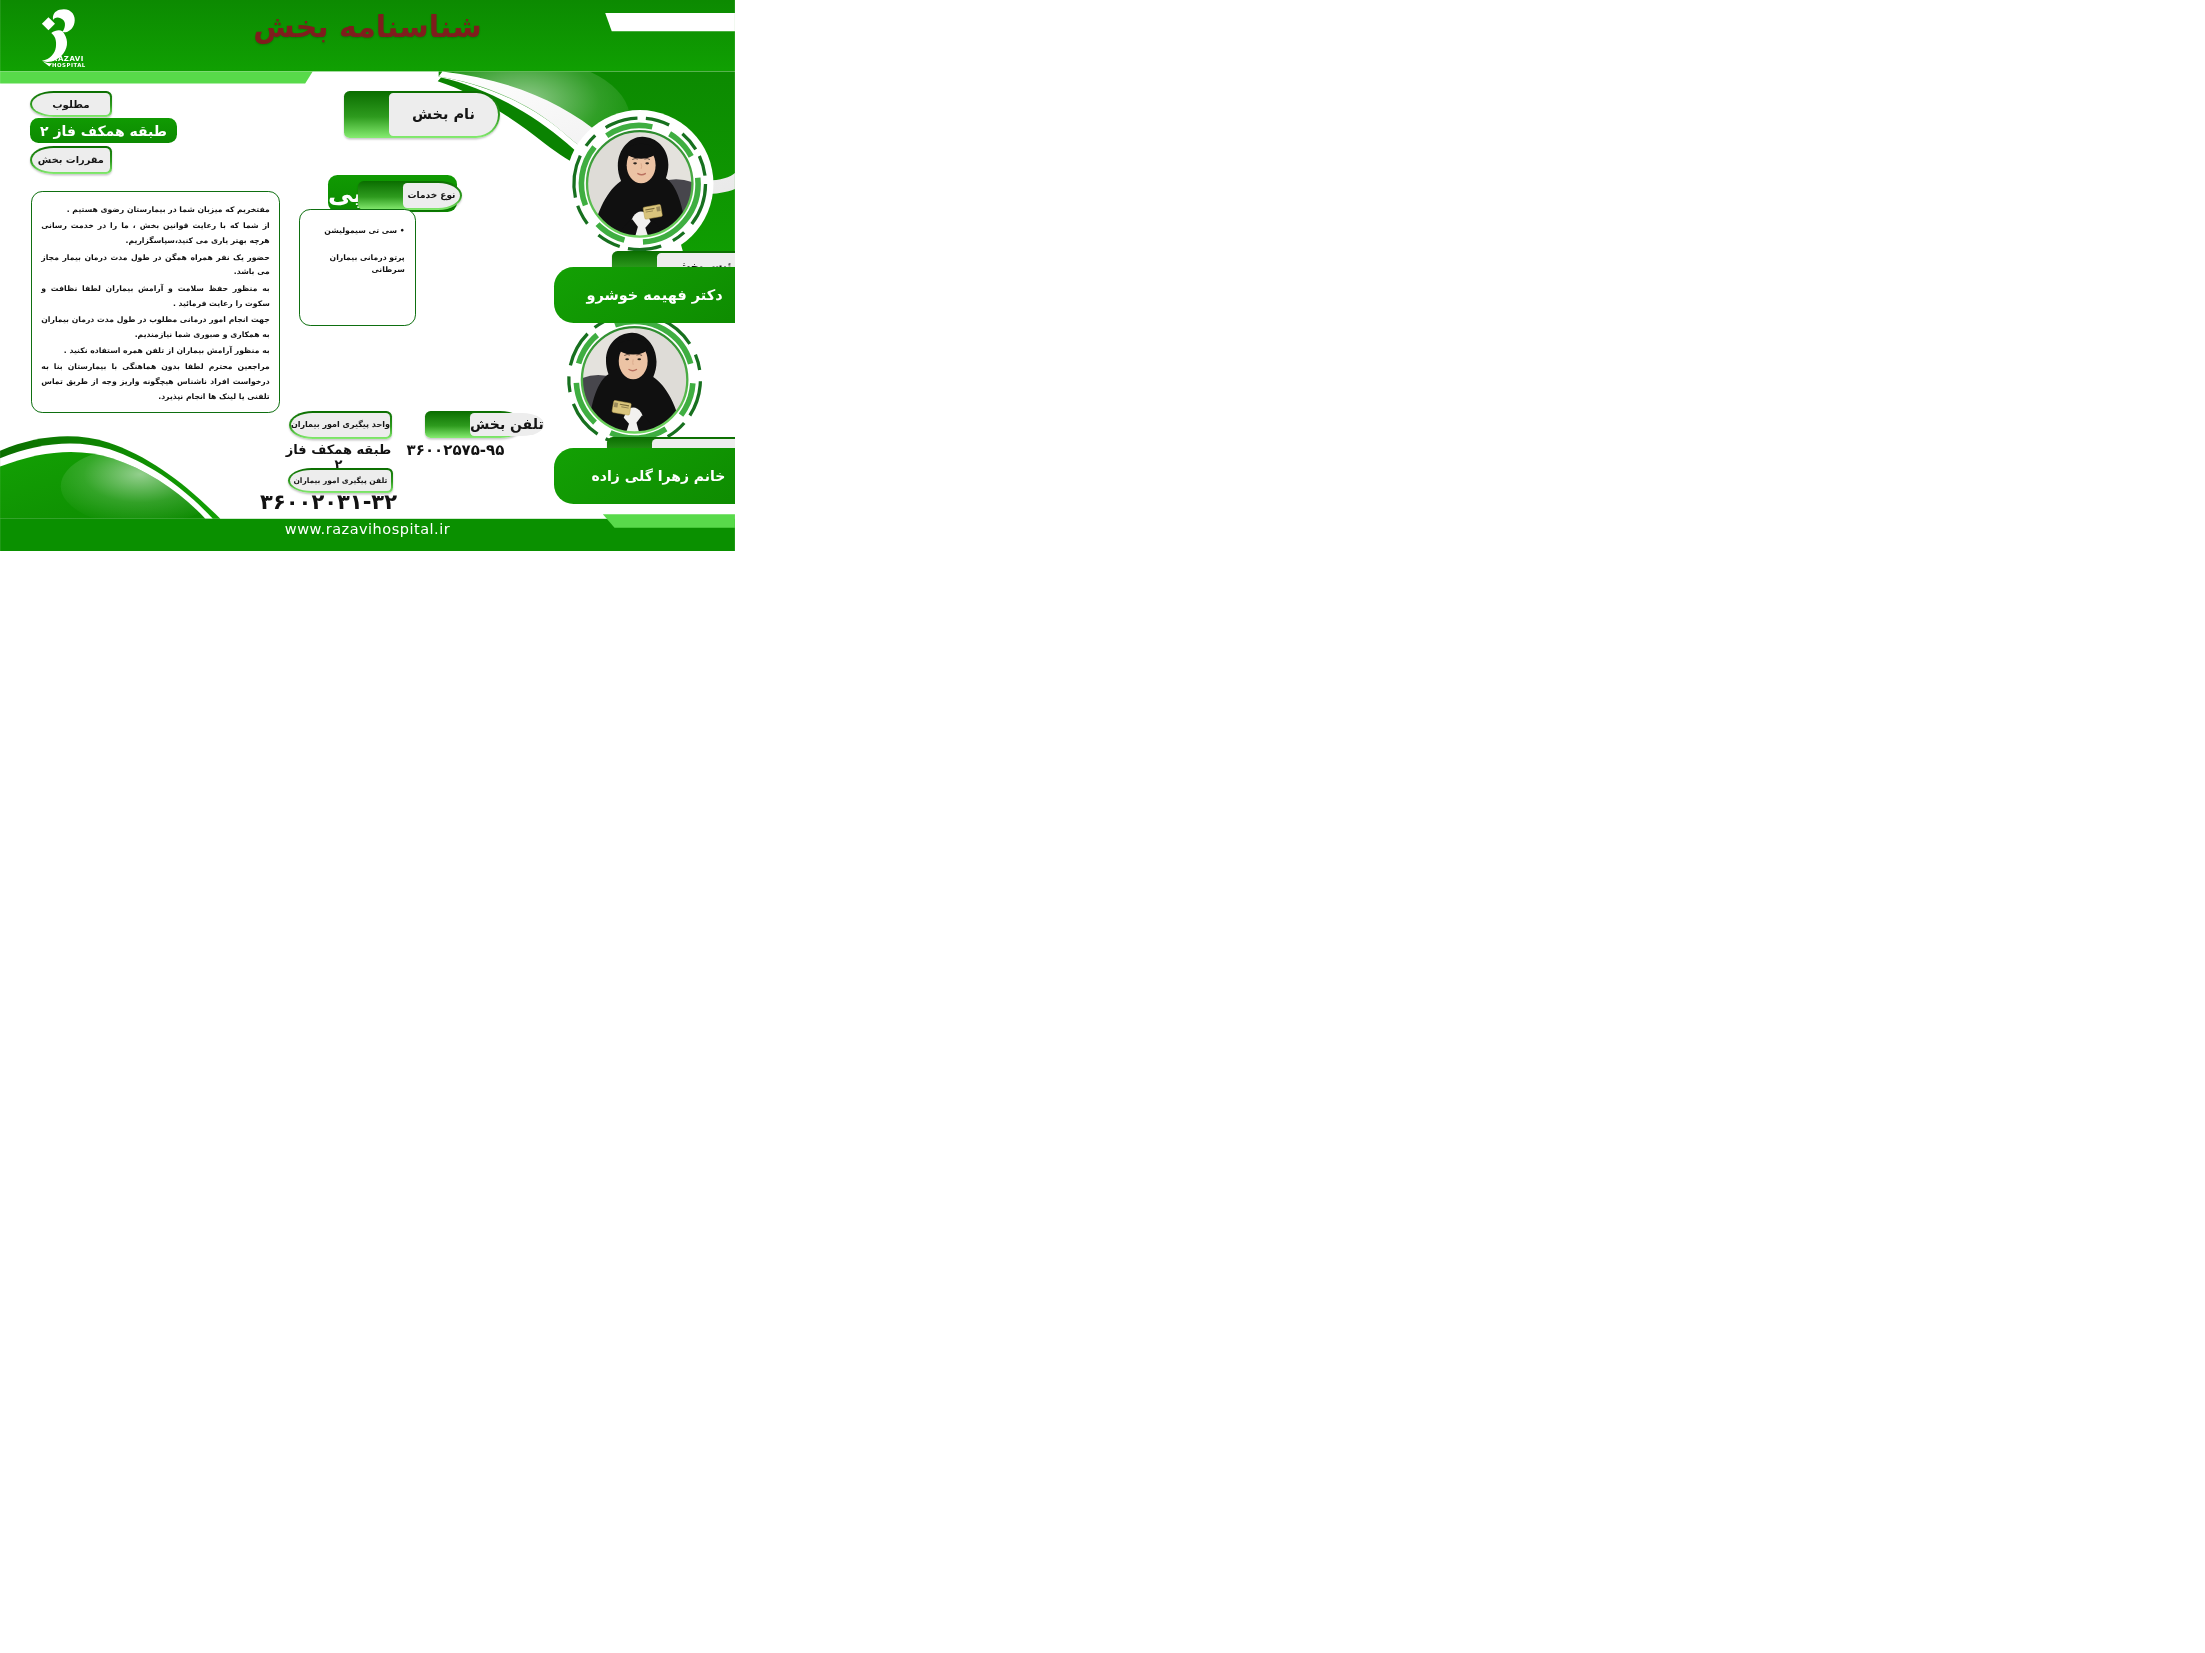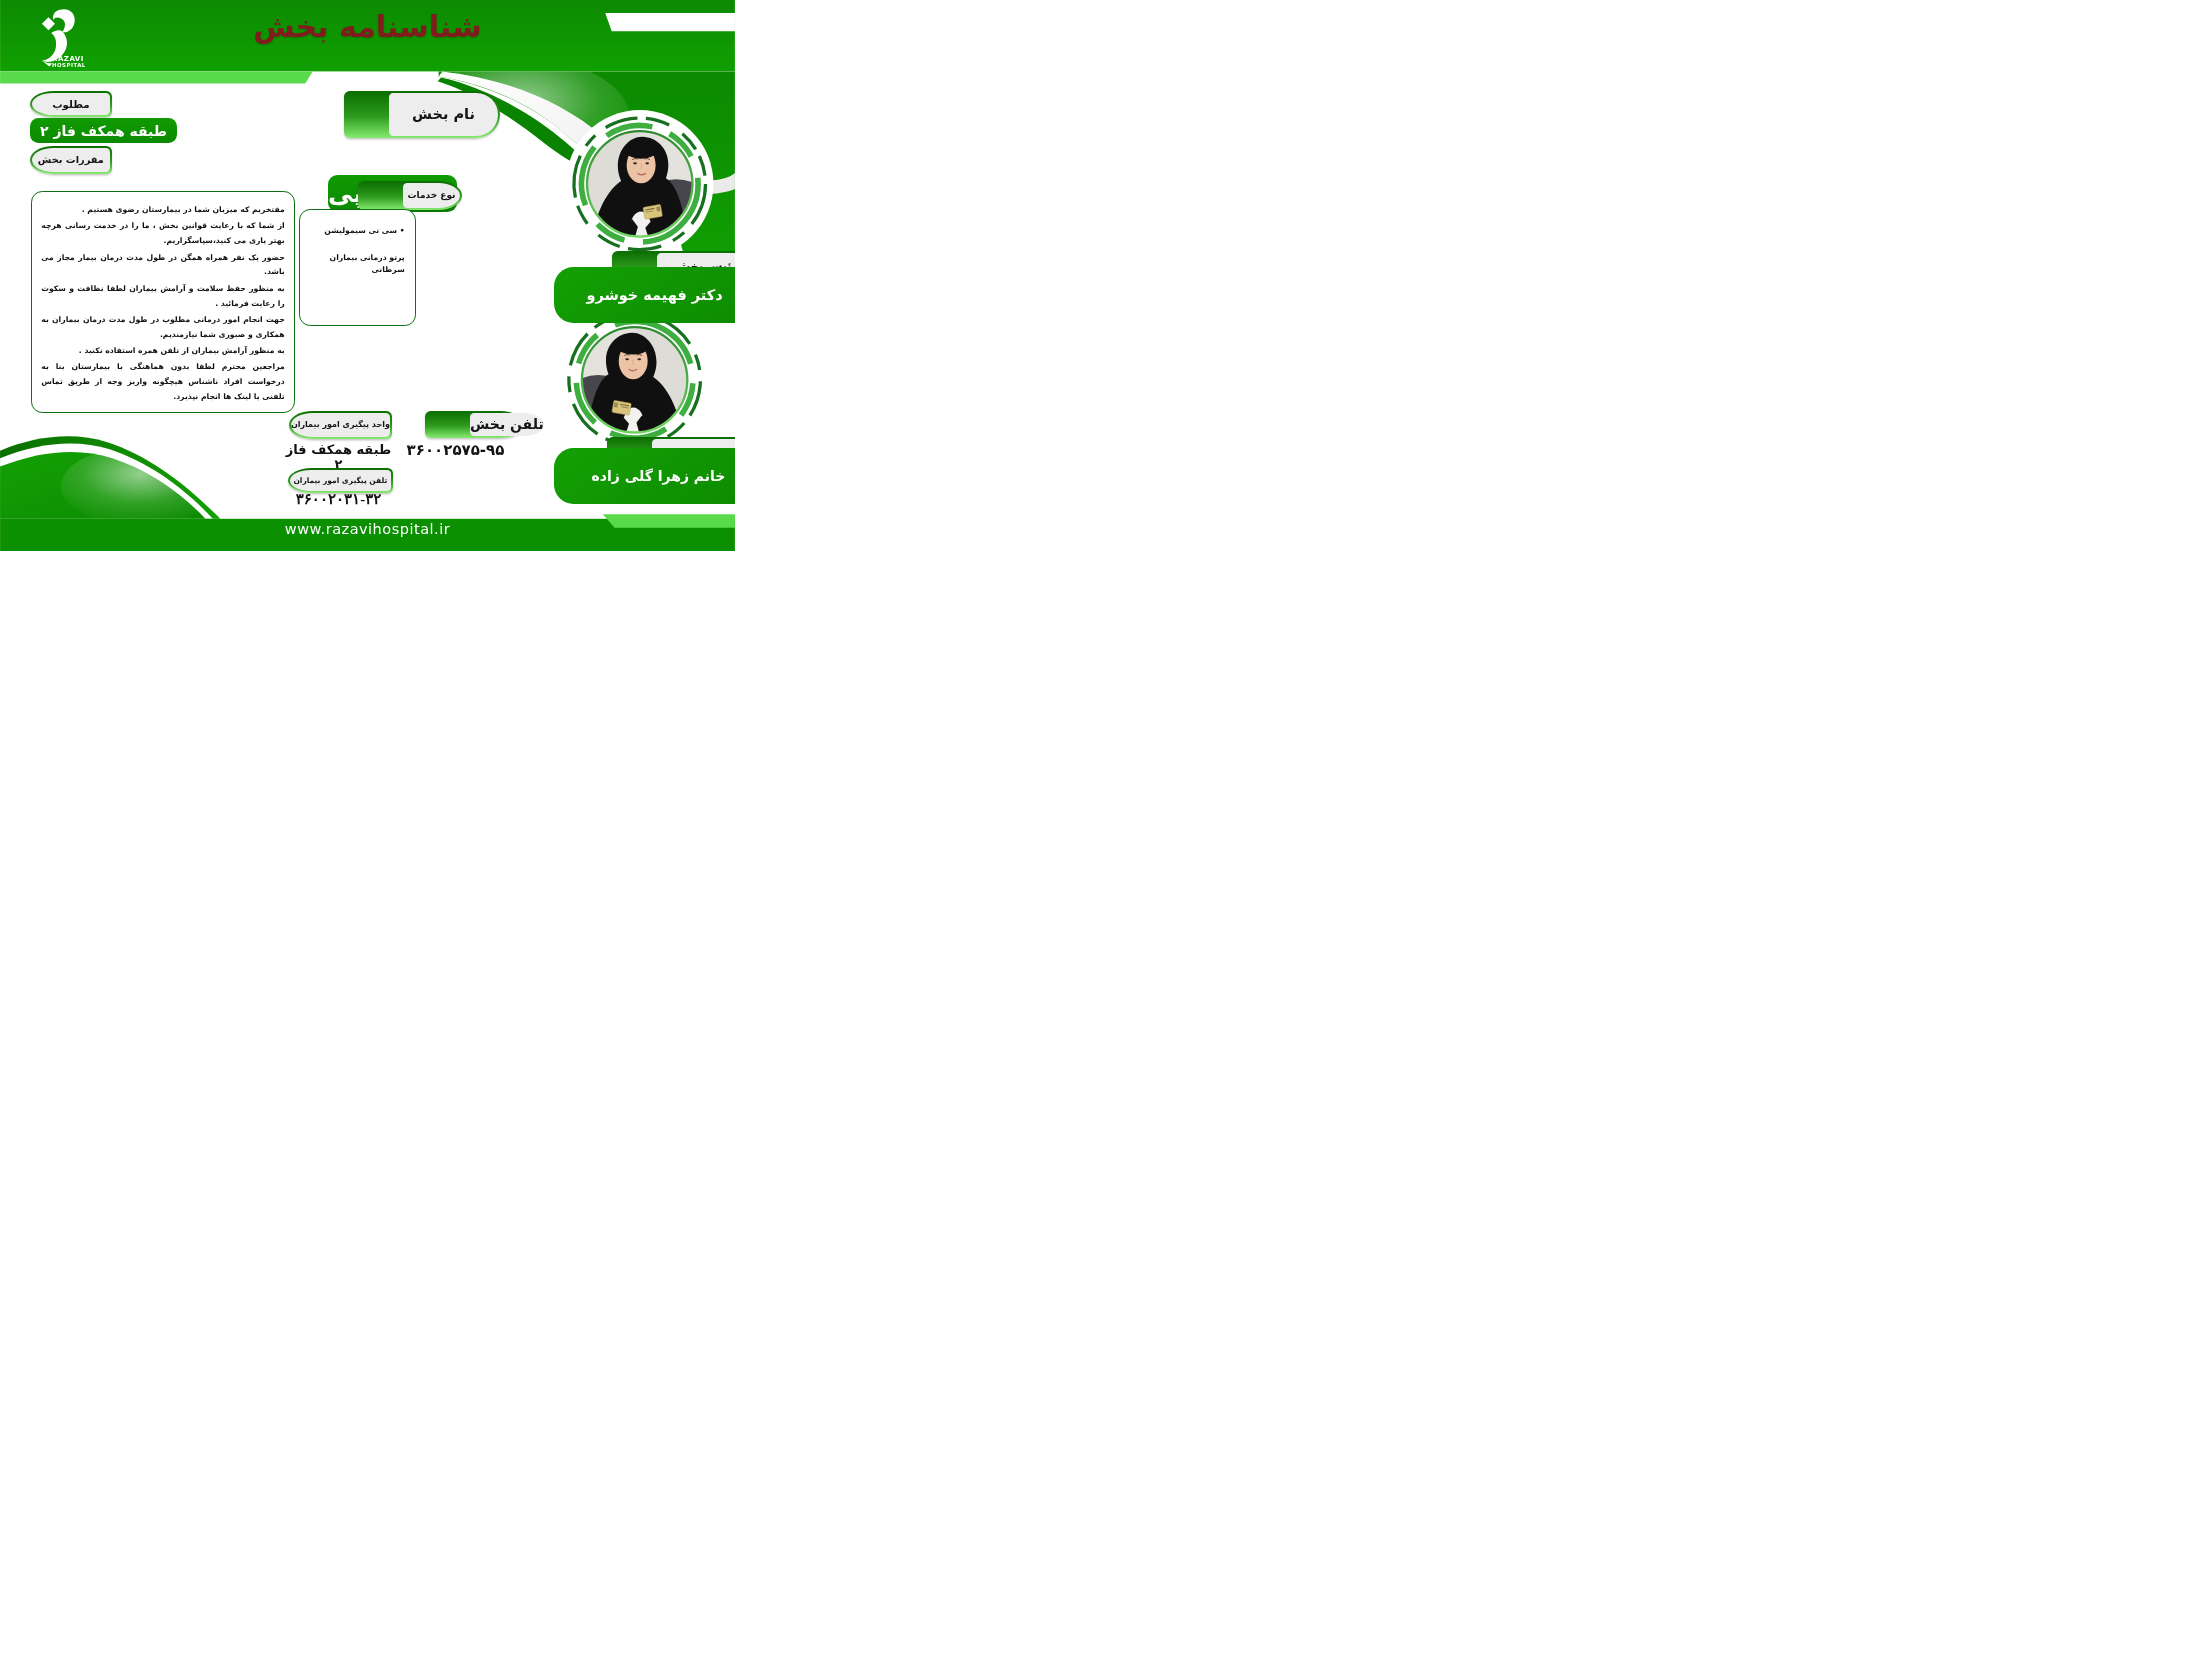--- a/index.html
+++ b/index.html
@@ -206,21 +206,21 @@
   <div class="pill" style="left:30px;top:118px;width:147px;height:25px;border-radius:8.4px;font-size:14px;">
     <span>طبقه همکف فاز ۲</span>
   </div>
 
   <div class="badge badge-l" style="left:30px;top:146px;width:78px;height:24px;">
     <span class="badge-inner">
         <span class="badge-label" style="font-size:9.8px;">مقررات بخش</span>
       </span>
   </div>
 
-  <div class="frame" style="left:31px;top:191px;width:247px;height:220px;padding-left:15px;">
+  <div class="frame" style="left:31px;top:191px;width:247px;height:220px;">
     <div class="rules-text">
         <p class="rule-p">مفتخریم که میزبان شما در بیمارستان رضوی هستیم .</p>
         <p class="rule-p">از شما که با رعایت قوانین بخش ، ما را در خدمت رسانی هرچه بهتر یاری می کنید،سپاسگزاریم.</p>
         <p class="rule-p">حضور یک نفر همراه همگن در طول مدت درمان بیمار مجاز می باشد.</p>
         <p class="rule-p">به منظور حفظ سلامت و آرامش بیماران لطفا نظافت و سکوت را رعایت فرمائید .</p>
         <p class="rule-p">جهت انجام امور درمانی مطلوب در طول مدت درمان بیماران به همکاری و صبوری شما نیازمندیم.</p>
         <p class="rule-p">به منظور آرامش بیماران از تلفن همره استفاده نکنید .</p>
         <p class="rule-p">مراجعین محترم لطفا بدون هماهنگی با بیمارستان بنا به درخواست افراد ناشناس هیچگونه واریز وجه از طریق تماس تلفنی یا لینک ها انجام نپذیرد.</p>
       </div>
   </div>
@@ -278,18 +278,18 @@
         <span class="badge-label" style="font-size:14px;">تلفن بخش</span>
       </span>
   </div>
   <div class="black-value fa" style="left:401px;top:441px;width:109px;font-size:15px;">۳۶۰۰۲۵۷۵-۹۵</div>
 
   <div class="badge badge-l" style="left:288px;top:468px;width:101px;height:21.5px;">
     <span class="badge-inner">
         <span class="badge-label" style="font-size:7.5px;">تلفن پیگیری امور بیماران</span>
       </span>
   </div>
-  <div class="black-value fa" style="left:280px;top:490px;width:117px;font-size:15px;font-family:Liberation Serif, serif;">۳۶۰۰۲۰۳۱-۳۲</div>
+  <div class="black-value fa" style="left:280px;top:490px;width:117px;font-size:21px;">۳۶۰۰۲۰۳۱-۳۲</div>
 
   <div class="footer-url">www.razavihospital.ir</div>
 
 </div>
 
 
 </body></html>

